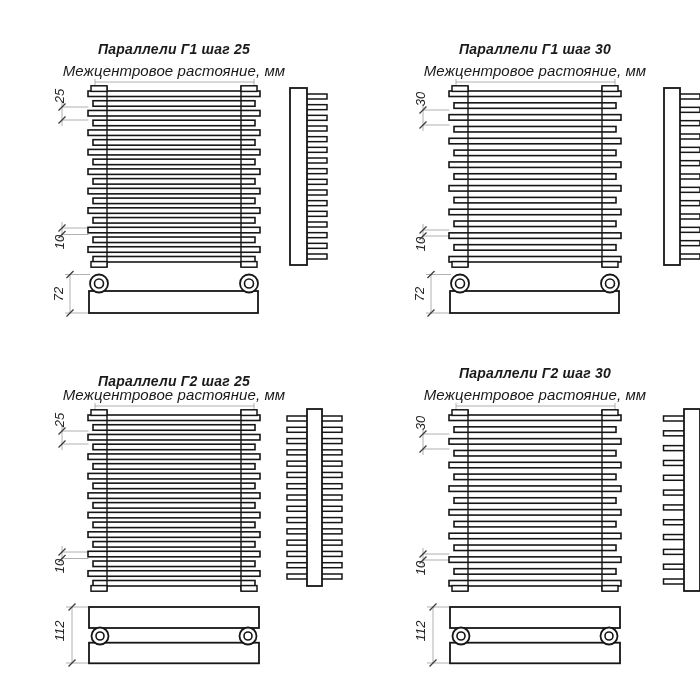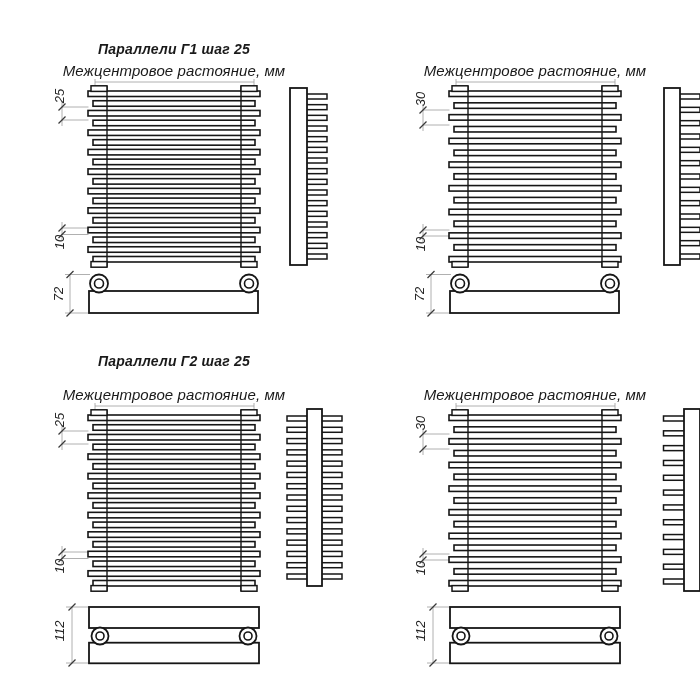--- a/index.html
+++ b/index.html
@@ -296,21 +296,23 @@
         <rect x="418" y="607" width="170" height="21" fill="#fff" stroke="#161616" stroke-width="1.8"></rect>
         <rect x="418" y="642.7" width="170" height="20.6" fill="#fff" stroke="#161616" stroke-width="1.8"></rect>
         <circle cx="429" cy="636" r="8.5" fill="#fff" stroke="#161616" stroke-width="1.8"></circle>
         <circle cx="429" cy="636" r="4" fill="#fff" stroke="#161616" stroke-width="1.6"></circle>
         <circle cx="577" cy="636" r="8.5" fill="#fff" stroke="#161616" stroke-width="1.8"></circle>
         <circle cx="577" cy="636" r="4" fill="#fff" stroke="#161616" stroke-width="1.6"></circle>
       </g>
     </svg>
 
   <div class="ctext title" style="left:142px; top:41px;">Параллели Г1 шаг 25</div>
-  <div class="ctext title" style="left:142px; top:353px;">Параллели Г2 шаг 25</div>
+  <div class="ctext title" style="left:503px; top:41px;">Параллели Г1 шаг 30</div>
+  <div class="ctext title" style="left:142px; top:373px;">Параллели Г2 шаг 25</div>
+  <div class="ctext title" style="left:503px; top:365px;">Параллели Г2 шаг 30</div>
 
   <div class="ctext subtitle" style="left:142px; top:62px;">Межцентровое растояние, мм</div>
   <div class="ctext subtitle" style="left:503px; top:62px;">Межцентровое растояние, мм</div>
   <div class="ctext subtitle" style="left:142px; top:386px;">Межцентровое растояние, мм</div>
   <div class="ctext subtitle" style="left:503px; top:386px;">Межцентровое растояние, мм</div>
 
   <div class="dimnum" style="left:27px;  top:96px;">25</div>
   <div class="dimnum" style="left:388px; top:99px;">30</div>
   <div class="dimnum" style="left:27px;  top:420px;">25</div>
   <div class="dimnum" style="left:388px; top:423px;">30</div>

